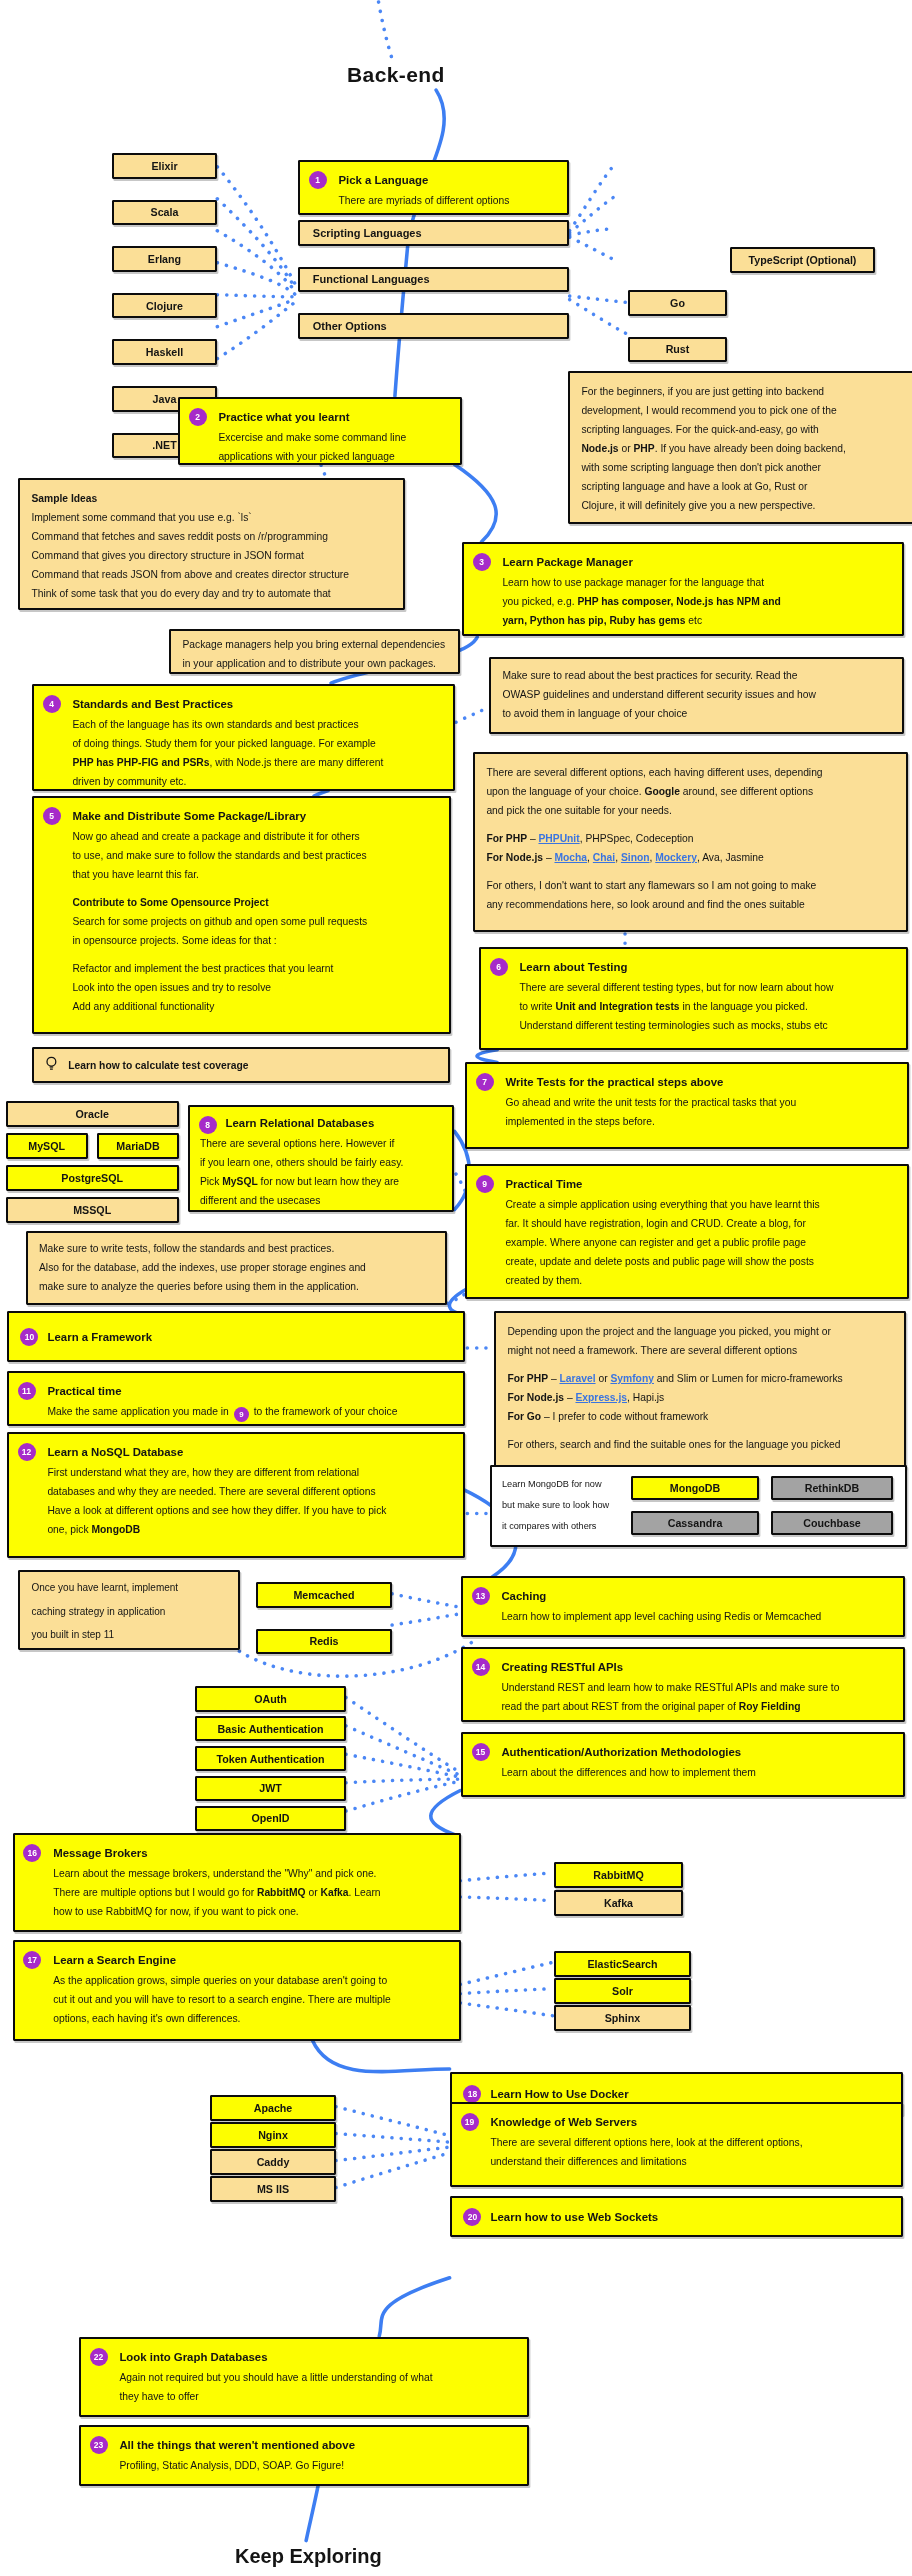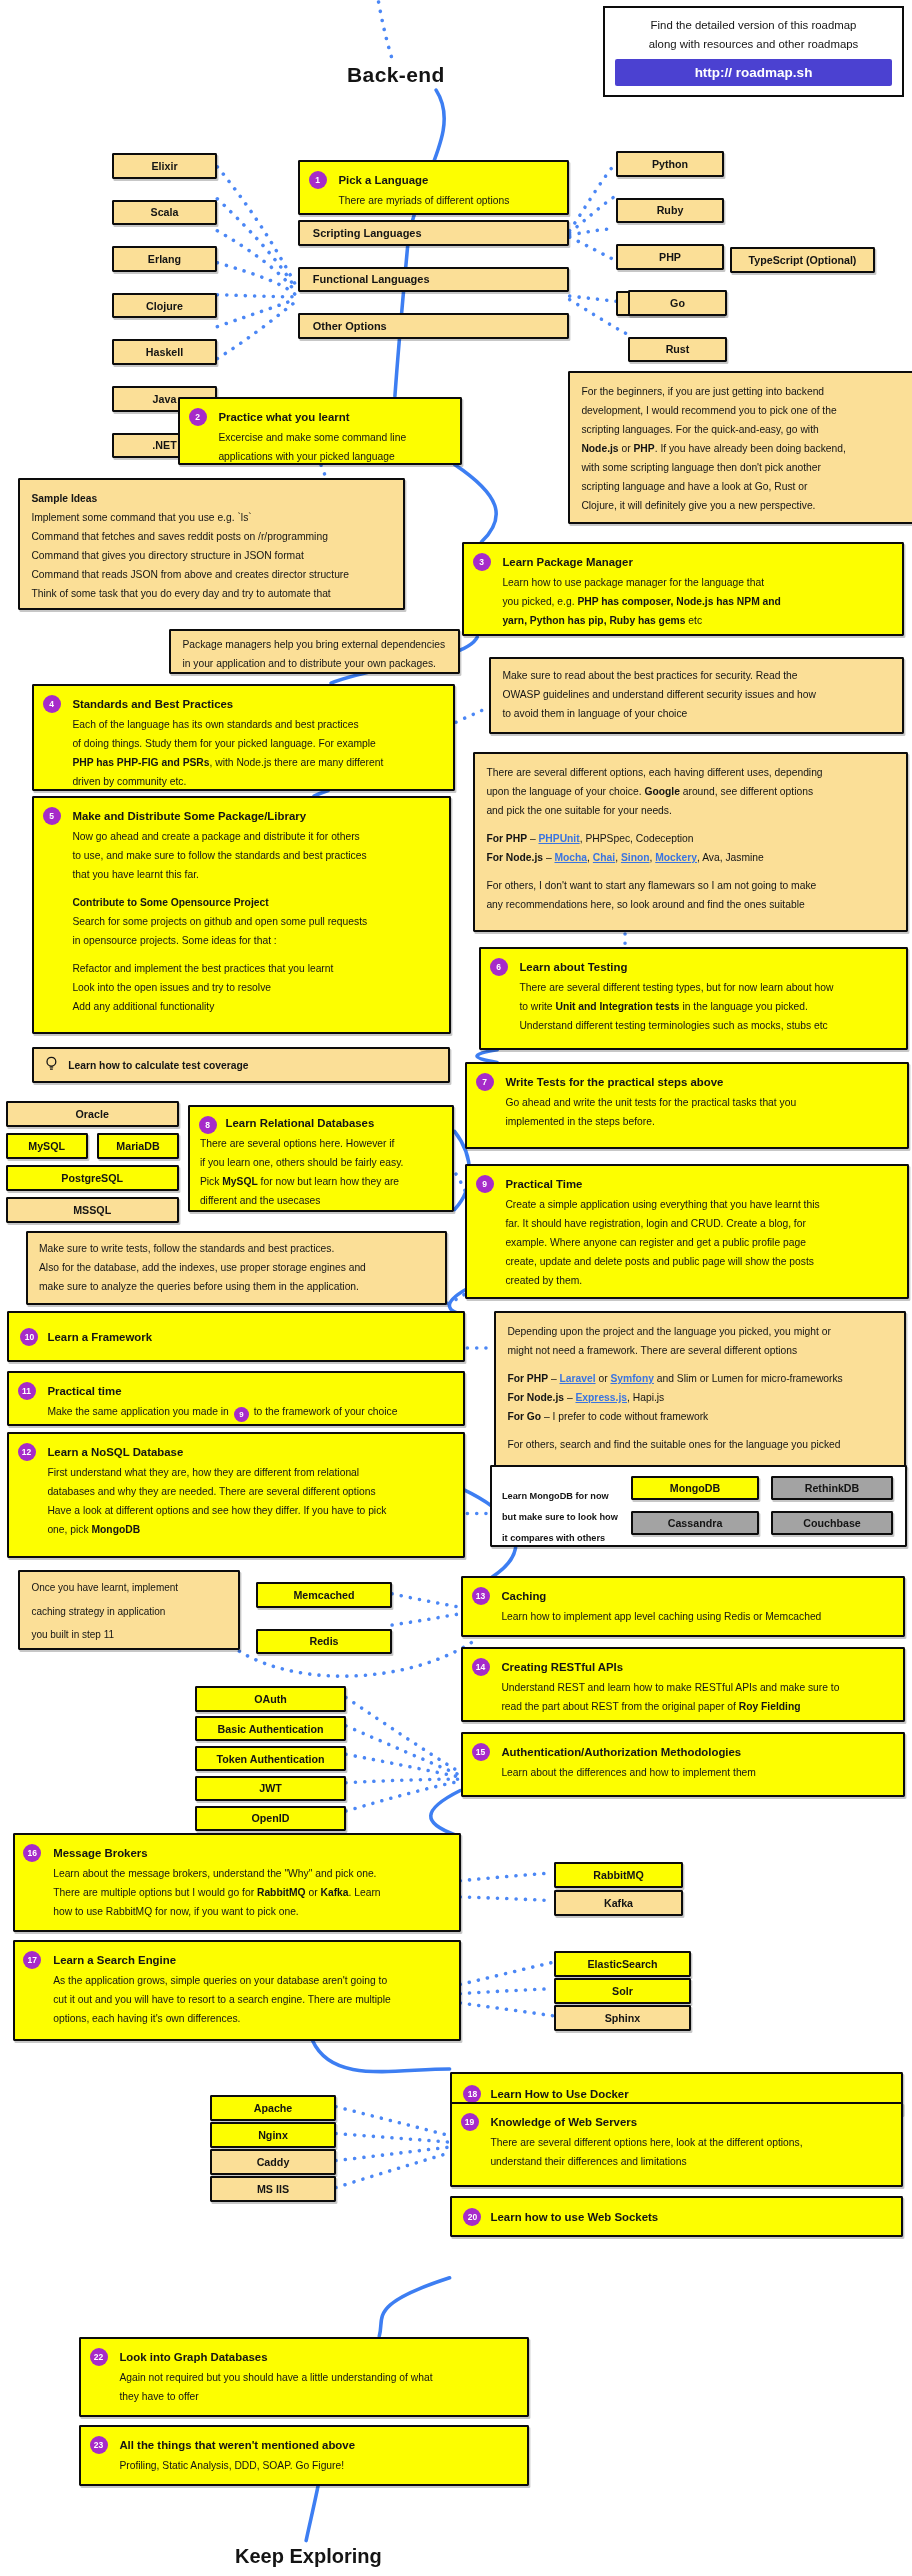--- a/index.html
+++ b/index.html
@@ -112,40 +112,29 @@
     <path class="wire-dot" d="M648,2793 C691,2783 735,2772 778,2762"></path>
     <path class="wire-dot" d="M648,2806 C691,2803 735,2801 778,2799"></path>
     <path class="wire-dot" d="M648,2819 C691,2825 735,2831 778,2837"></path>
     <path class="wire-dot" d="M473,2965 C527,2979 580,2992 633,3006"></path>
     <path class="wire-dot" d="M473,3003 C527,3007 580,3011 633,3015"></path>
     <path class="wire-dot" d="M473,3041 C527,3035 580,3028 633,3022"></path>
     <path class="wire-dot" d="M473,3079 C527,3062 580,3046 633,3030"></path>
   </svg>
 
   <div class="page-title" style="left:347px;top:63px;">Back-end</div>
-  <div class="info-box">
-    <div class="info-line">Find the detailed version of this roadmap</div>
-    <div class="info-line">along with resources and other roadmaps</div>
-    <div class="info-btn">http:// roadmap.sh</div>
-  </div>
 
   <div class="vgroup" style="left:112px;top:153px;width:105px;">
       <div class="lbl v-t">Elixir</div>
       <div class="lbl v-t">Scala</div>
       <div class="lbl v-t">Erlang</div>
       <div class="lbl v-t">Clojure</div>
       <div class="lbl v-t">Haskell</div>
       <div class="lbl v-t">Java</div>
       <div class="lbl v-t">.NET</div>
-    </div>
-  <div class="vgroup" style="left:616px;top:151px;width:108px;">
-      <div class="lbl v-t">Python</div>
-      <div class="lbl v-t">Ruby</div>
-      <div class="lbl v-t">PHP</div>
-      <div class="lbl v-t">Node.js</div>
     </div>
   <div class="lbl v-t lbl-abs" style="left:730px;top:247px;width:145px;">TypeScript (Optional)</div>
   <div class="vgroup" style="left:628px;top:290px;width:99px;">
       <div class="lbl v-t">Go</div>
       <div class="lbl v-t">Rust</div>
     </div>
   <div class="vgroup cats" style="left:298px;top:220px;width:271px;">
       <div class="lbl v-t">Scripting Languages</div>
       <div class="lbl v-t">Functional Languages</div>
       <div class="lbl v-t">Other Options</div>
@@ -346,21 +335,21 @@
     <span class="badge">12</span>
     <div class="stitle">Learn a NoSQL Database</div>
     <div class="slines">
         <div class="ln"><span>First understand what they are, how they are different from relational</span></div>
         <div class="ln"><span>databases and why they are needed. There are several different options</span></div>
         <div class="ln"><span>Have a look at different options and see how they differ. If you have to pick</span></div>
         <div class="ln"><span>one, pick </span><span class="b">MongoDB</span></div>
       </div>
   </div>
   <div class="box white" style="left:490px;top:1465px;width:417px;height:82px;">
-    <div class="cmp-text" style="position:absolute;left:10px;top:19px;font-weight:bold;">
+    <div class="cmp-text" style="position:absolute;left:10px;top:7px;">
         <div class="ln"><span>Learn MongoDB for now</span></div>
         <div class="ln"><span>but make sure to look how</span></div>
         <div class="ln"><span>it compares with others</span></div>
       </div>
     <div class="lbl v-y lbl-abs" style="left:139px;top:8.5px;width:128px;height:24px;">MongoDB</div>
     <div class="lbl v-w lbl-abs" style="left:279px;top:8.5px;width:122px;height:24px;">RethinkDB</div>
     <div class="lbl v-w lbl-abs" style="left:139px;top:44px;width:128px;height:24px;">Cassandra</div>
     <div class="lbl v-w lbl-abs" style="left:279px;top:44px;width:122px;height:24px;text-align:right;">Couchbase</div>
   </div>
 

